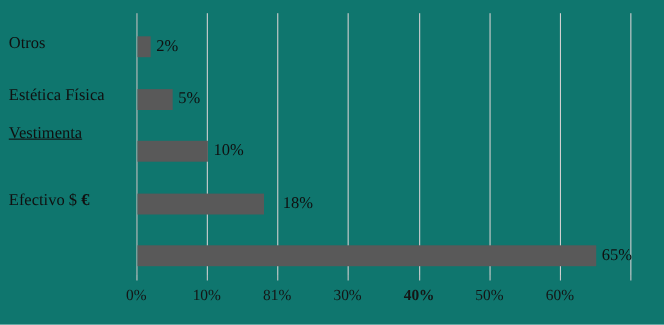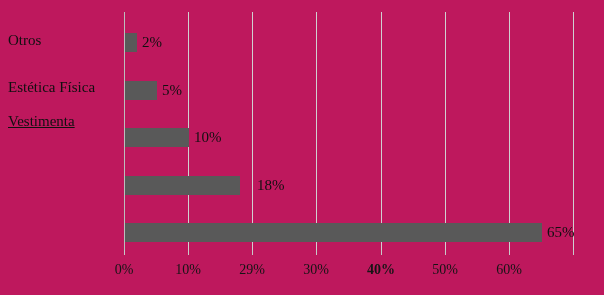--- a/index.html
+++ b/index.html
@@ -12,21 +12,21 @@
     height: 295px;
     font-family: "Liberation Serif", "DejaVu Serif", serif;
     color: #000000;
     overflow: hidden;
   }
 
   #chart-root {
     position: relative;
     width: 604px;
     height: 295px;
-    background: #be185d;
+    background: #0f766e;
   }
 
   
   .cat-labels {
     position: absolute;
     left: 0;
     top: 12px;
     width: 118px;
     height: 238px;
   }
@@ -97,20 +97,21 @@
 </style>
 </head>
 <body>
 
 <div id="chart-root">
 
   <div class="cat-labels">
     <div class="cat-label" style="top:18px;">Otros</div>
     <div class="cat-label" style="top:65px;">Estética Física</div>
     <div class="cat-label" style="top:99px;text-decoration:underline;">Vestimenta</div>
+    <div class="cat-label" style="top:160px;"><span>Efectivo $ </span><span class="euro">€</span></div>
   </div>
 
   <div class="plot">
 
     <div class="gridline axis0" style="left:0px;"></div>
     <div class="gridline" style="left:64px;"></div>
     <div class="gridline" style="left:128px;"></div>
     <div class="gridline" style="left:192px;"></div>
     <div class="gridline" style="left:257px;"></div>
     <div class="gridline" style="left:321px;"></div>
@@ -121,21 +122,21 @@
     <div class="tickmark" style="left:64px;"></div>
     <div class="tickmark" style="left:128px;"></div>
     <div class="tickmark" style="left:192px;"></div>
     <div class="tickmark" style="left:257px;"></div>
     <div class="tickmark" style="left:321px;"></div>
     <div class="tickmark" style="left:385px;"></div>
     <div class="tickmark" style="left:449px;"></div>
 
     <div class="tick-label" style="left:0px;">0%</div>
     <div class="tick-label" style="left:64px;">10%</div>
-    <div class="tick-label" style="left:128px;">29%</div>
+    <div class="tick-label" style="left:128px;">81%</div>
     <div class="tick-label" style="left:192px;">30%</div>
     <div class="tick-label" style="left:257px;font-weight:bold;">40%</div>
     <div class="tick-label" style="left:321px;">50%</div>
     <div class="tick-label" style="left:385px;">60%</div>
 
     <div class="bar" style="left:1px; top:21px;  width:12px;"></div>
     <div class="bar" style="left:1px; top:69px;  width:32px;"></div>
     <div class="bar" style="left:1px; top:116px; width:64px;"></div>
     <div class="bar" style="left:1px; top:164px; width:115px;"></div>
     <div class="bar" style="left:1px; top:211px; width:417px;"></div>

